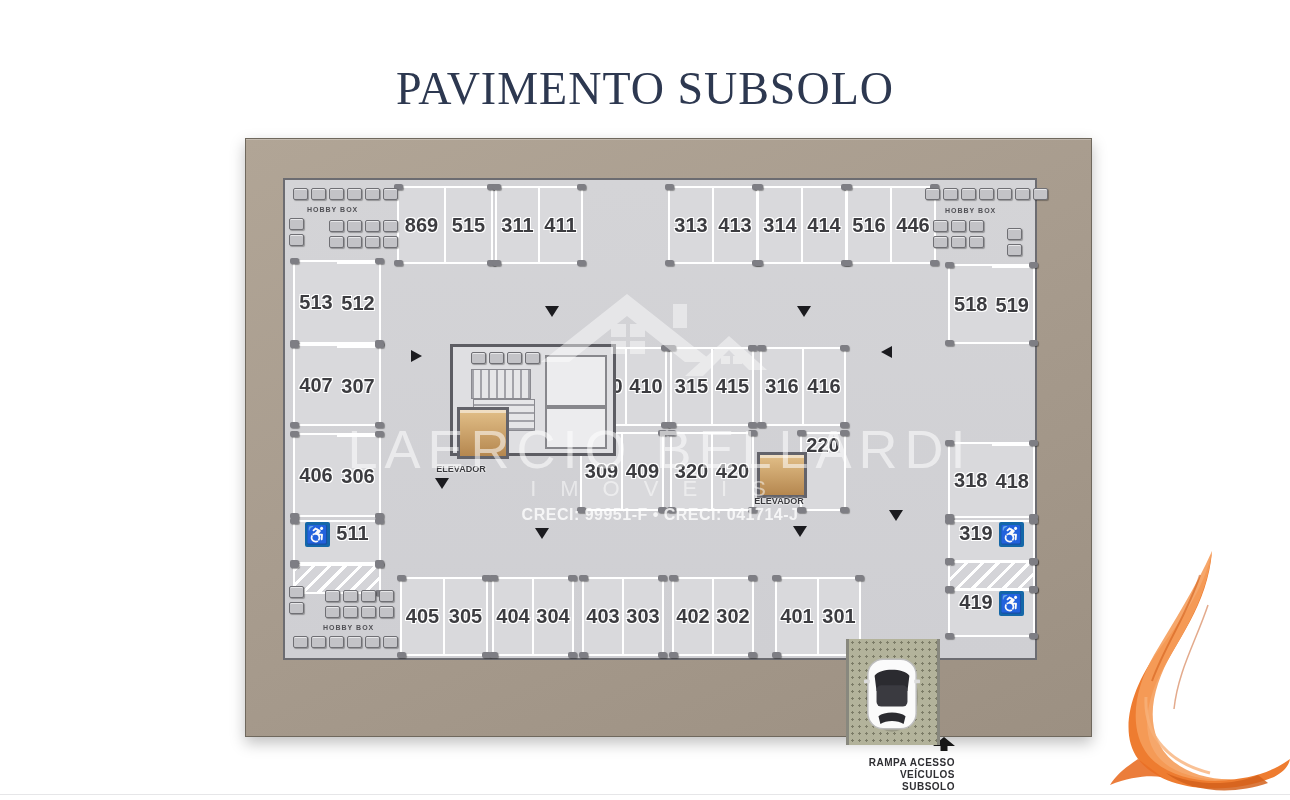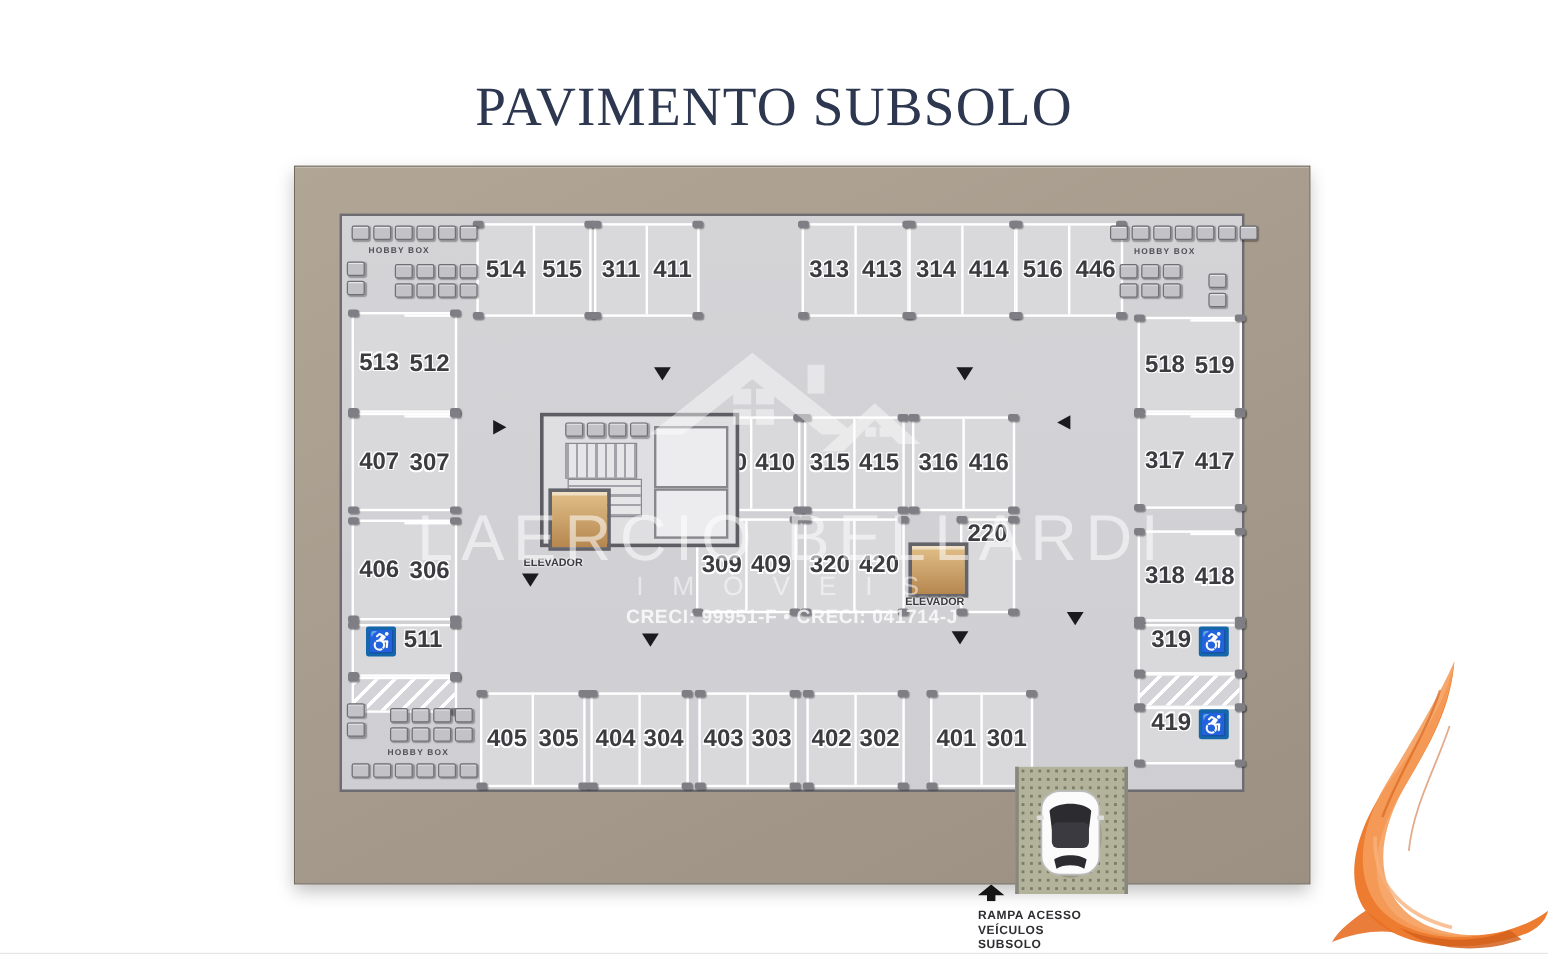--- a/index.html
+++ b/index.html
@@ -59,38 +59,38 @@
   .wm{position:absolute;pointer-events:none;color:#fff;z-index:40;left:0;width:100%;text-align:center;}
   .wm-name{top:238px;font-size:54px;letter-spacing:7px;opacity:.55;}
   .wm-sub{top:296px;font-size:22px;letter-spacing:24px;opacity:.5;}
   .wm-creci{top:326px;font-size:16px;font-weight:bold;letter-spacing:.5px;opacity:.8;}
   .wm-logo{position:absolute;left:250px;top:104px;opacity:.45;pointer-events:none;z-index:40;}
   
   .ramp{position:absolute;left:600px;top:500px;width:88px;height:106px;
         background-color:#b3b39b;
         background-image:radial-gradient(#7c7c67 1.2px,transparent 1.4px);background-size:7px 7px;
         border-left:3px solid #88887e;border-right:3px solid #88887e;z-index:20;}
-  .ramp-caption{position:absolute;left:815px;top:737px;width:140px;text-align:left;z-index:5;}
+  .ramp-caption{position:absolute;left:815px;top:737px;width:140px;text-align:right;z-index:5;}
   .ramp-caption .line{font-size:10px;font-weight:bold;color:#2e2e32;letter-spacing:.5px;line-height:12px;}
   .baseline{position:absolute;left:0;top:794px;width:100%;height:1px;background:#e6e6e8;}
   .swoosh{position:absolute;left:1108px;top:545px;z-index:3;}
 </style>
 </head>
 <body>
 
 <div class="page">
 
   <h1 class="title">PAVIMENTO SUBSOLO</h1>
 
   <div class="plan">
     <div class="interior">
 
       <div class="bay hpair" style="left:112px;top:6px;width:92px;height:74px">
         <div class="stall">
-            <span class="num">514</span>
+            <span class="num">869</span>
           </div>
         <div class="stall">
             <span class="num">515</span>
           </div>
       <i class="dot tl"></i>
           <i class="dot tr"></i>
           <i class="dot bl"></i>
           <i class="dot br"></i>
         </div>
       <div class="bay hpair" style="left:210px;top:6px;width:84px;height:74px">
@@ -192,32 +192,20 @@
           <i class="dot bl"></i>
           <i class="dot br"></i>
         </div>
 
       <div class="bay vpair" style="left:663px;top:84px;width:83px;height:76px">
         <div class="stall">
             <span class="num">518</span>
           </div>
         <div class="stall">
             <span class="num">519</span>
-          </div>
-      <i class="dot tl"></i>
-          <i class="dot tr"></i>
-          <i class="dot bl"></i>
-          <i class="dot br"></i>
-        </div>
-      <div class="bay vpair" style="left:663px;top:164px;width:83px;height:76px">
-        <div class="stall">
-            <span class="num">317</span>
-          </div>
-        <div class="stall">
-            <span class="num">417</span>
           </div>
       <i class="dot tl"></i>
           <i class="dot tr"></i>
           <i class="dot bl"></i>
           <i class="dot br"></i>
         </div>
       <div class="bay vpair" style="left:663px;top:262px;width:83px;height:72px">
         <div class="stall">
             <span class="num">318</span>
           </div>

